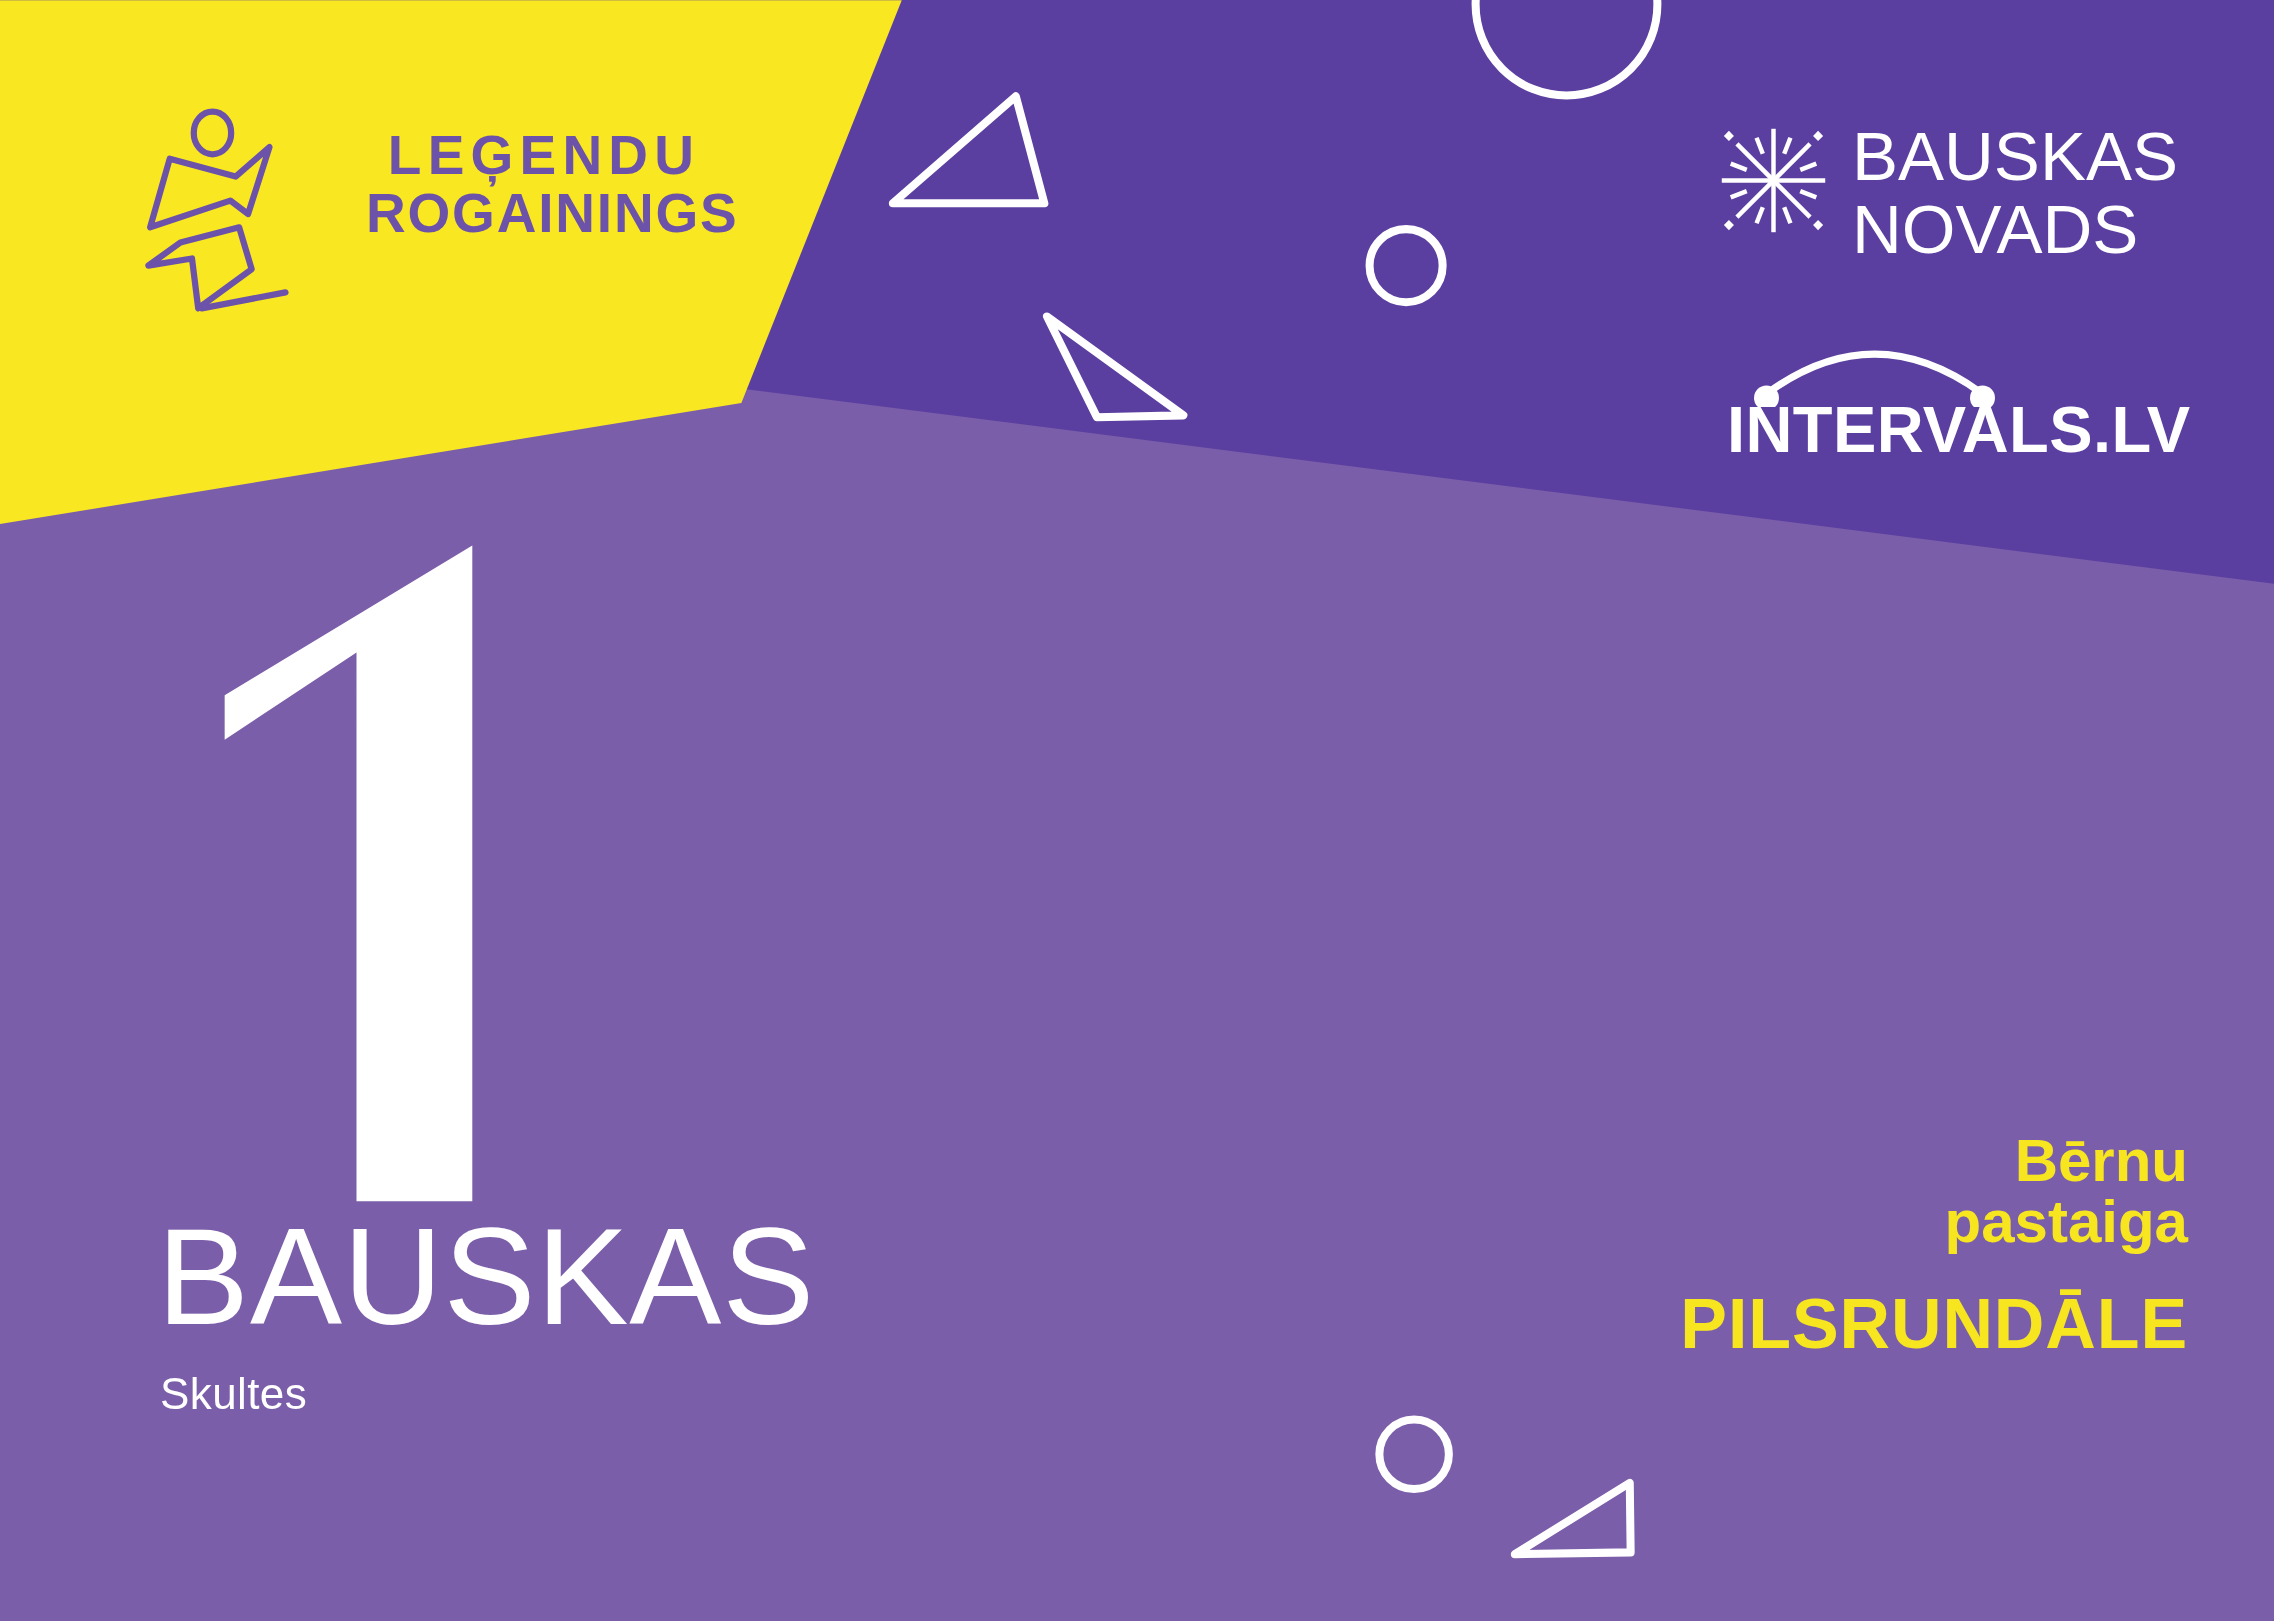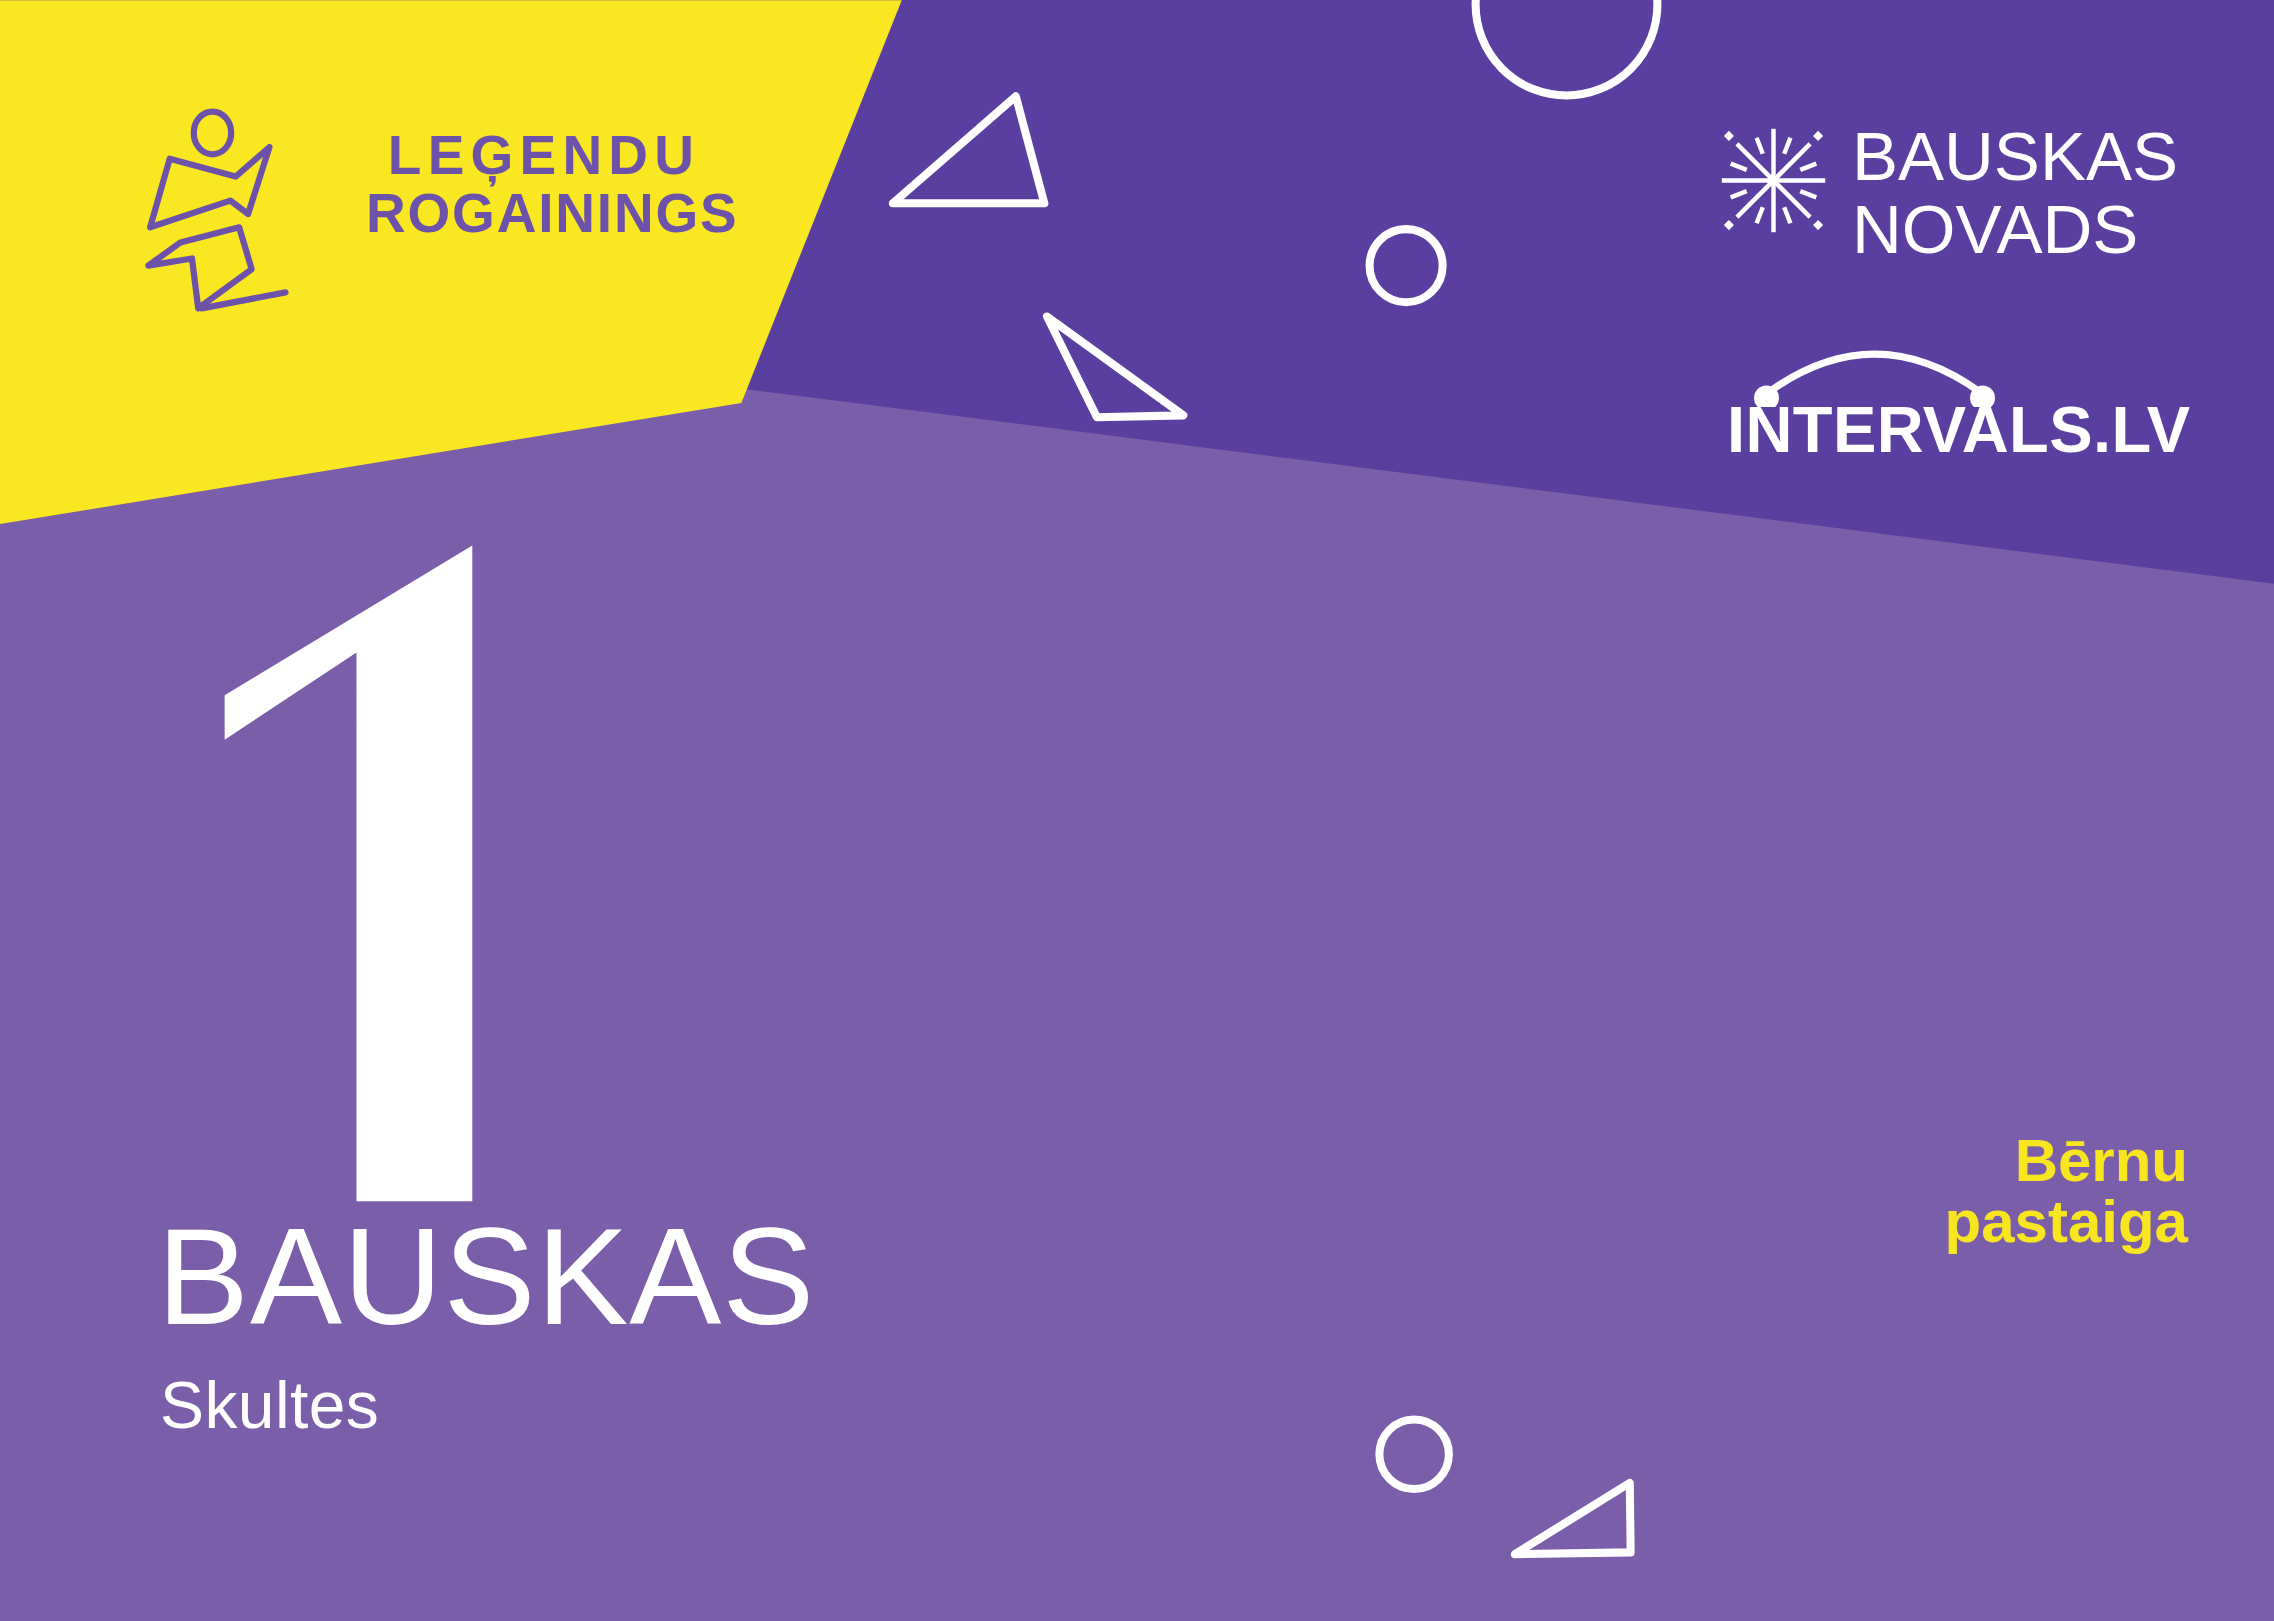--- a/index.html
+++ b/index.html
@@ -128,21 +128,21 @@
     font-weight: 300;
     letter-spacing: 0.9px;
     line-height: 1;
     white-space: nowrap;
   }
   .cp-subname {
     position: absolute;
     left: 160px;
     top: 1372px;
     color: #ffffff;
-    font-size: 66px;
+    font-size: 44px;
     font-weight: 300;
     letter-spacing: 0.4px;
     line-height: 1;
     white-space: nowrap;
   }
 
   
   .course-block {
     position: absolute;
     right: 86px;
@@ -256,16 +256,17 @@
   </svg>
 
   <div class="cp-name">BAUSKAS</div>
   <div class="cp-subname">Skultes</div>
 
   <div class="course-block">
     <div class="course-title">
       <div>Bērnu</div>
       <div>pastaiga</div>
     </div>
+    <div class="course-place">PILSRUNDĀLE</div>
   </div>
 
 </div>
 
 
 </body></html>

